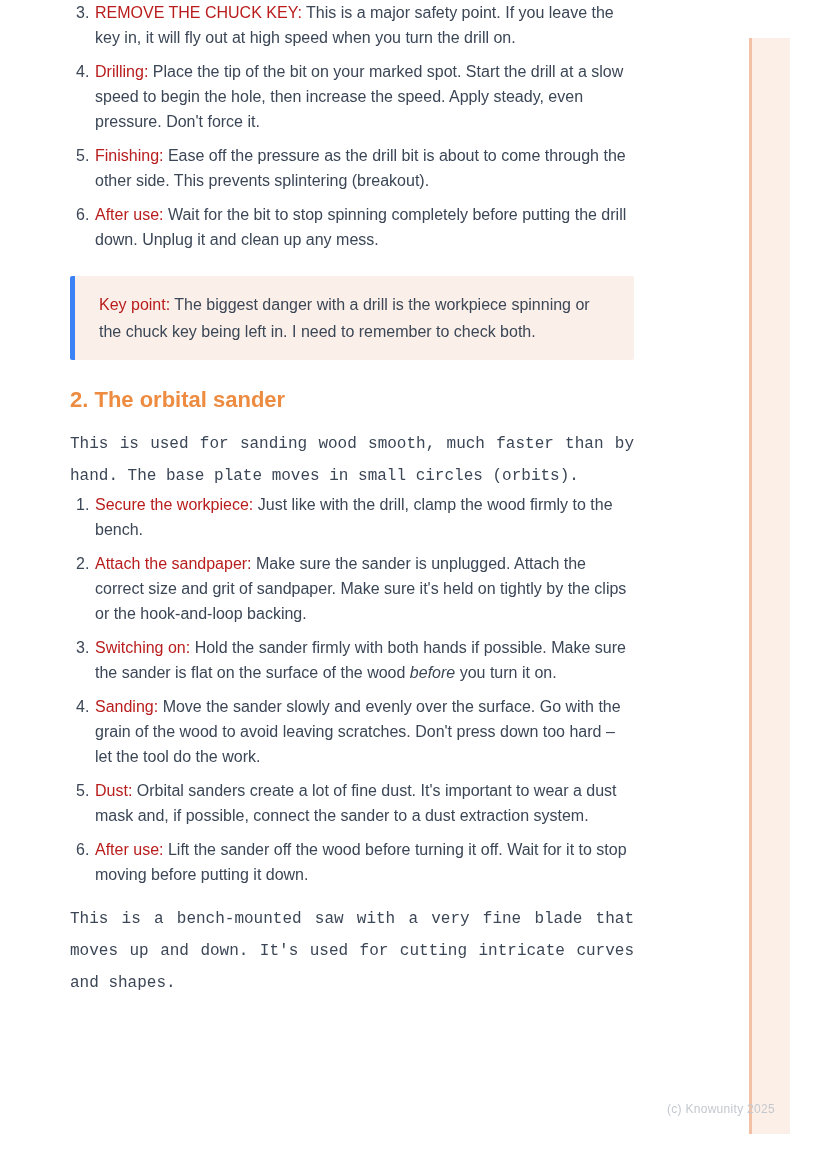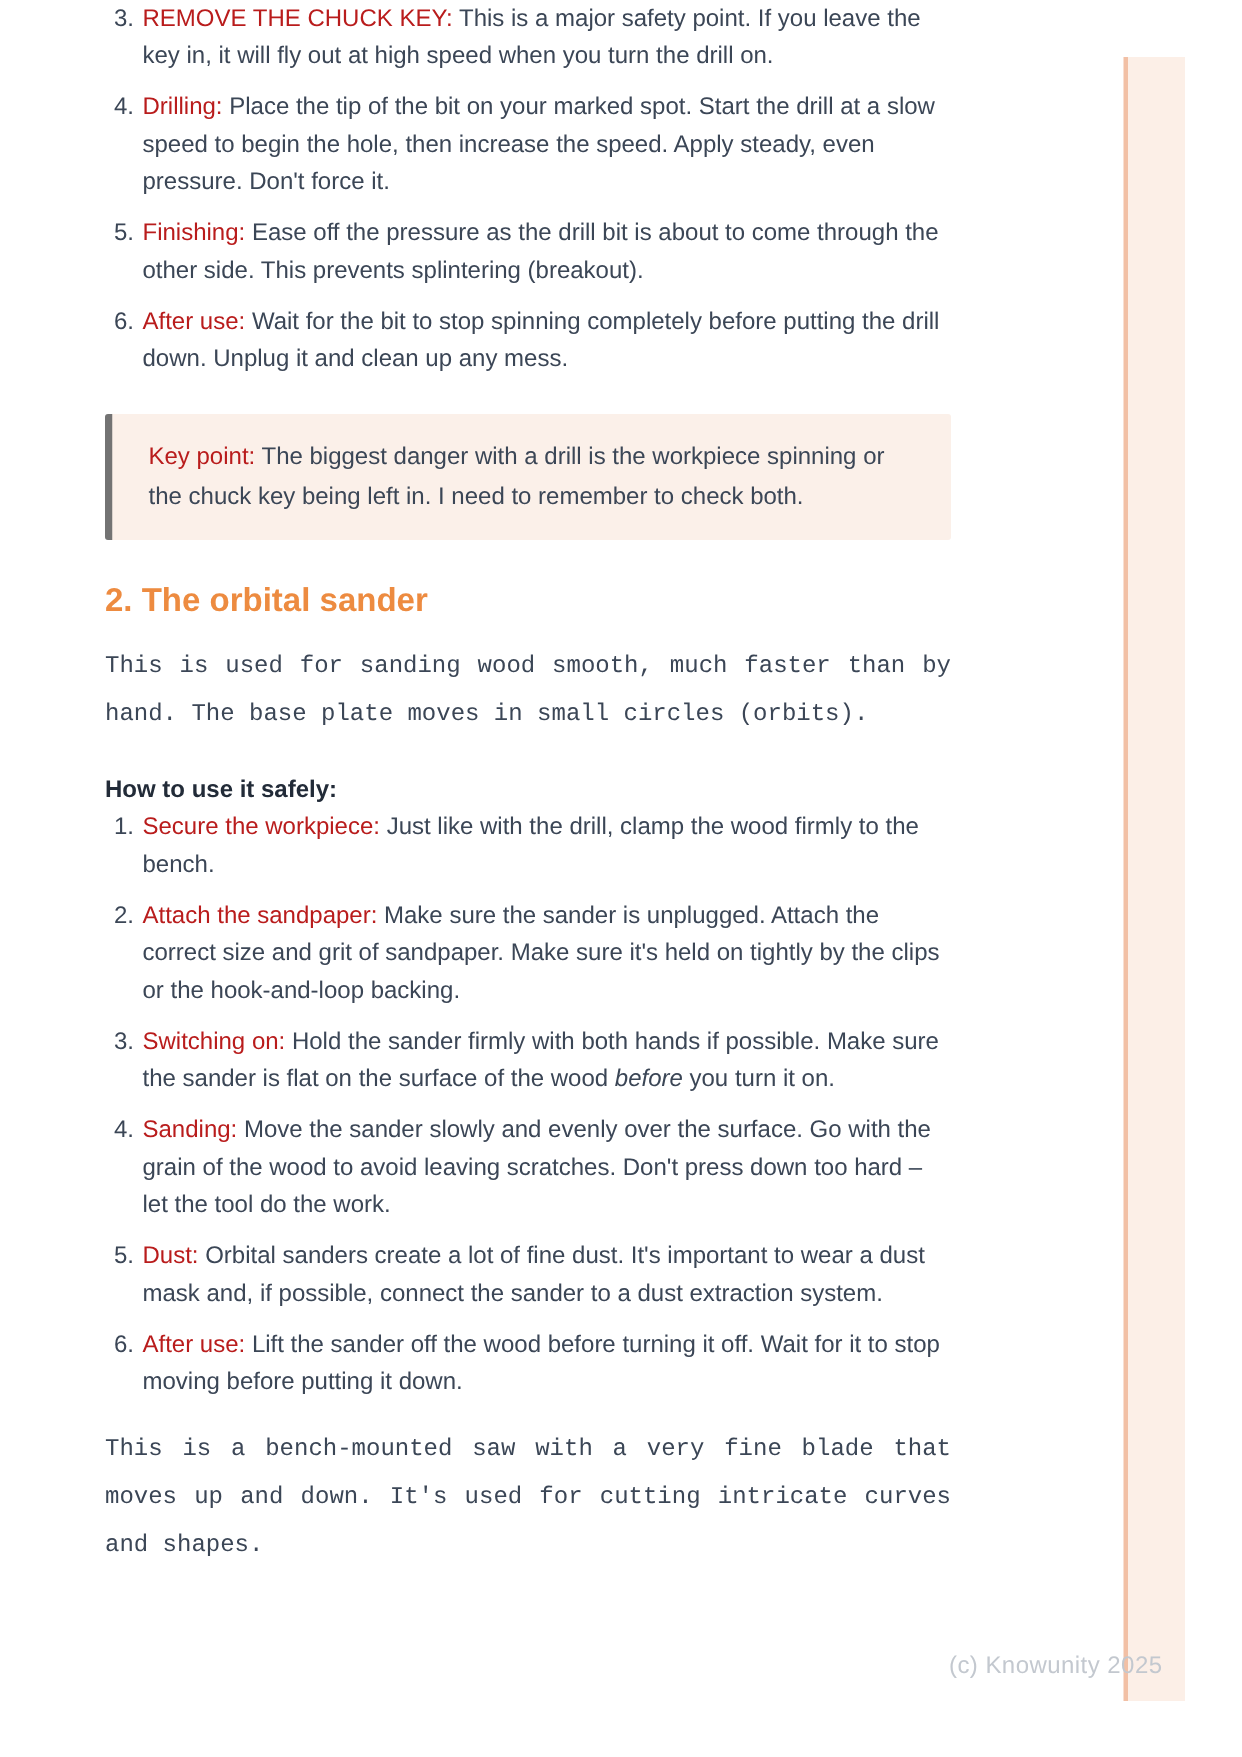--- a/index.html
+++ b/index.html
@@ -40,21 +40,21 @@
   }
   .marker { flex: 0 0 19px; width: 19px; }
   .li-body { flex: 1; }
 
   .first-list { margin-top: 40px; }
   .second-list { margin-top: 16px; }
 
   .callout {
     margin-top: 24px;
     background: #fbf0e9;
-    border-left: 5px solid #737373;
+    border-left: 5px solid #3b82f6;
     border-radius: 2px;
     padding: 15px 24px;
     line-height: 27px;
   }
 
   h2.section-heading {
     color: #ed8b40;
     font-size: 22px;
     line-height: 24px;
     font-weight: 700;
@@ -72,21 +72,21 @@
     margin: 22px 0 0 0;
     line-height: 25px;
     font-weight: 700;
     color: #222b38;
   }
 
   .footer {
     position: absolute;
     top: 1102px;
     right: 53px;
-    font-size: 16px;
+    font-size: 12px;
     letter-spacing: 0.3px;
     color: #c3c8cf;
     z-index: 2;
     margin-left: 44px;
   }
 </style>
 </head>
 <body>
 
 <div class="stripe">
@@ -116,21 +116,20 @@
   </ol>
 
   <div class="callout">
     <b>Key point:</b> <span>The biggest danger with a drill is the workpiece spinning or the chuck key being left in. I need to remember to check both.</span>
   </div>
 
   <h2 class="section-heading">2. The orbital sander</h2>
 
   <p class="para">This is used for sanding wood smooth, much faster than by hand. The base plate moves in small circles (orbits).</p>
 
-  <p class="subhead">How to use it safely:</p>
 
   <ol class="num-list second-list">
     <li>
       <span class="marker">1.</span>
       <span class="li-body"><b>Secure the workpiece:</b> <span>Just like with the drill, clamp the wood firmly to the bench.</span></span>
     </li>
     <li>
       <span class="marker">2.</span>
       <span class="li-body"><b>Attach the sandpaper:</b> <span>Make sure the sander is unplugged. Attach the correct size and grit of sandpaper. Make sure it's held on tightly by the clips or the hook-and-loop backing.</span></span>
     </li>

